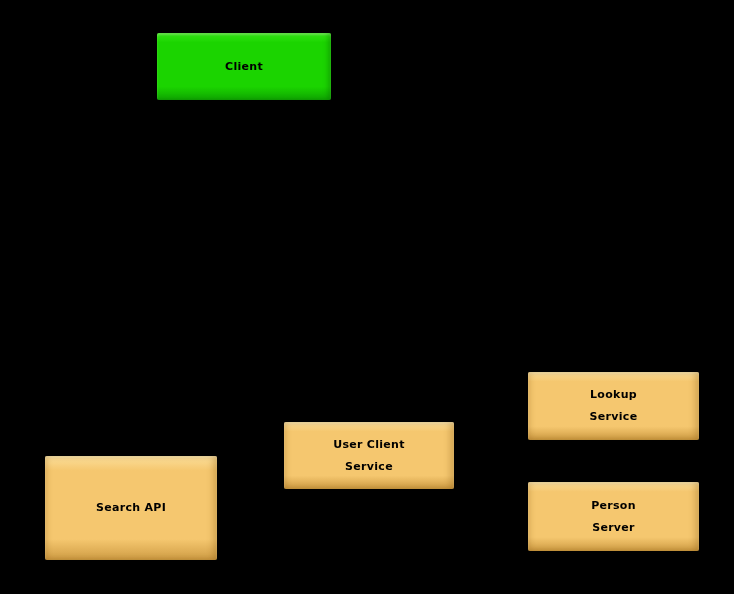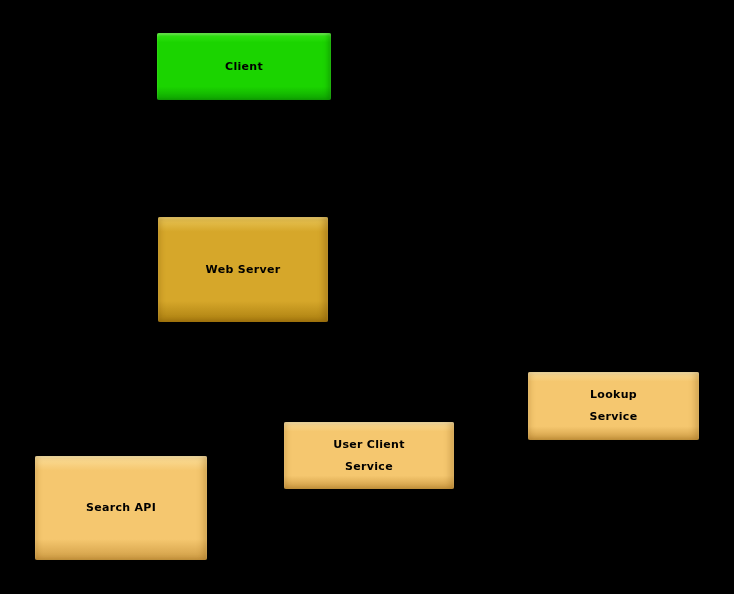--- a/index.html
+++ b/index.html
@@ -52,46 +52,47 @@
                 inset -3px 0 5px rgba(0,90,0,0.35),
                 inset 0 2px 2px rgba(190,255,160,0.45);
   }
   .node .line {
     display: block;
     pointer-events: none;
   }
   
   #node-client        { left: 157px; top: 33px;  width: 174px; height: 67px;  }
   #node-web-server    { left: 158px; top: 217px; width: 170px; height: 105px; }
-  #node-search-api    { left: 35px;  top: 456px; width: 172px; height: 104px; }
+  #node-search-api    { left: 45px;  top: 456px; width: 172px; height: 104px; }
   #node-user-graph    { left: 284px; top: 422px; width: 170px; height: 67px;  }
   #node-lookup        { left: 528px; top: 372px; width: 171px; height: 68px;  }
   #node-person-server { left: 528px; top: 482px; width: 171px; height: 69px;  }
 </style>
 </head>
 <body>
 
 <div id="canvas">
 
   <div id="node-client" class="node green" style="--fill: #1bd400; --hi: #38ea18; --lo: #0fa600;">
     <span class="line">Client</span>
   </div>
 
-  <div id="node-web-server" class="node gold" style="--fill: #d6a72a; --hi: #e9c658; --lo: #ab7f10;">
-    <span class="line">Web Server</span>
-  </div>
 
   <div id="node-search-api" class="node tan" style="--fill: #f5c76f; --hi: #fcdf9b; --lo: #cf9c44;">
     <span class="line">Search API</span>
   </div>
 
   <div id="node-user-graph" class="node tan" style="--fill: #f5c76f; --hi: #fcdf9b; --lo: #cf9c44;">
     <span class="line">User Client</span>
     <span class="line">Service</span>
   </div>
 
   <div id="node-lookup" class="node tan" style="--fill: #f5c76f; --hi: #fcdf9b; --lo: #cf9c44;">
     <span class="line">Lookup</span>
     <span class="line">Service</span>
   </div>
 
+  <div id="node-person-server" class="node tan" style="--fill: #f5c76f; --hi: #fcdf9b; --lo: #cf9c44;">
+    <span class="line">Person</span>
+    <span class="line">Server</span>
+  </div>
 
 </div>
 
 </body></html>

